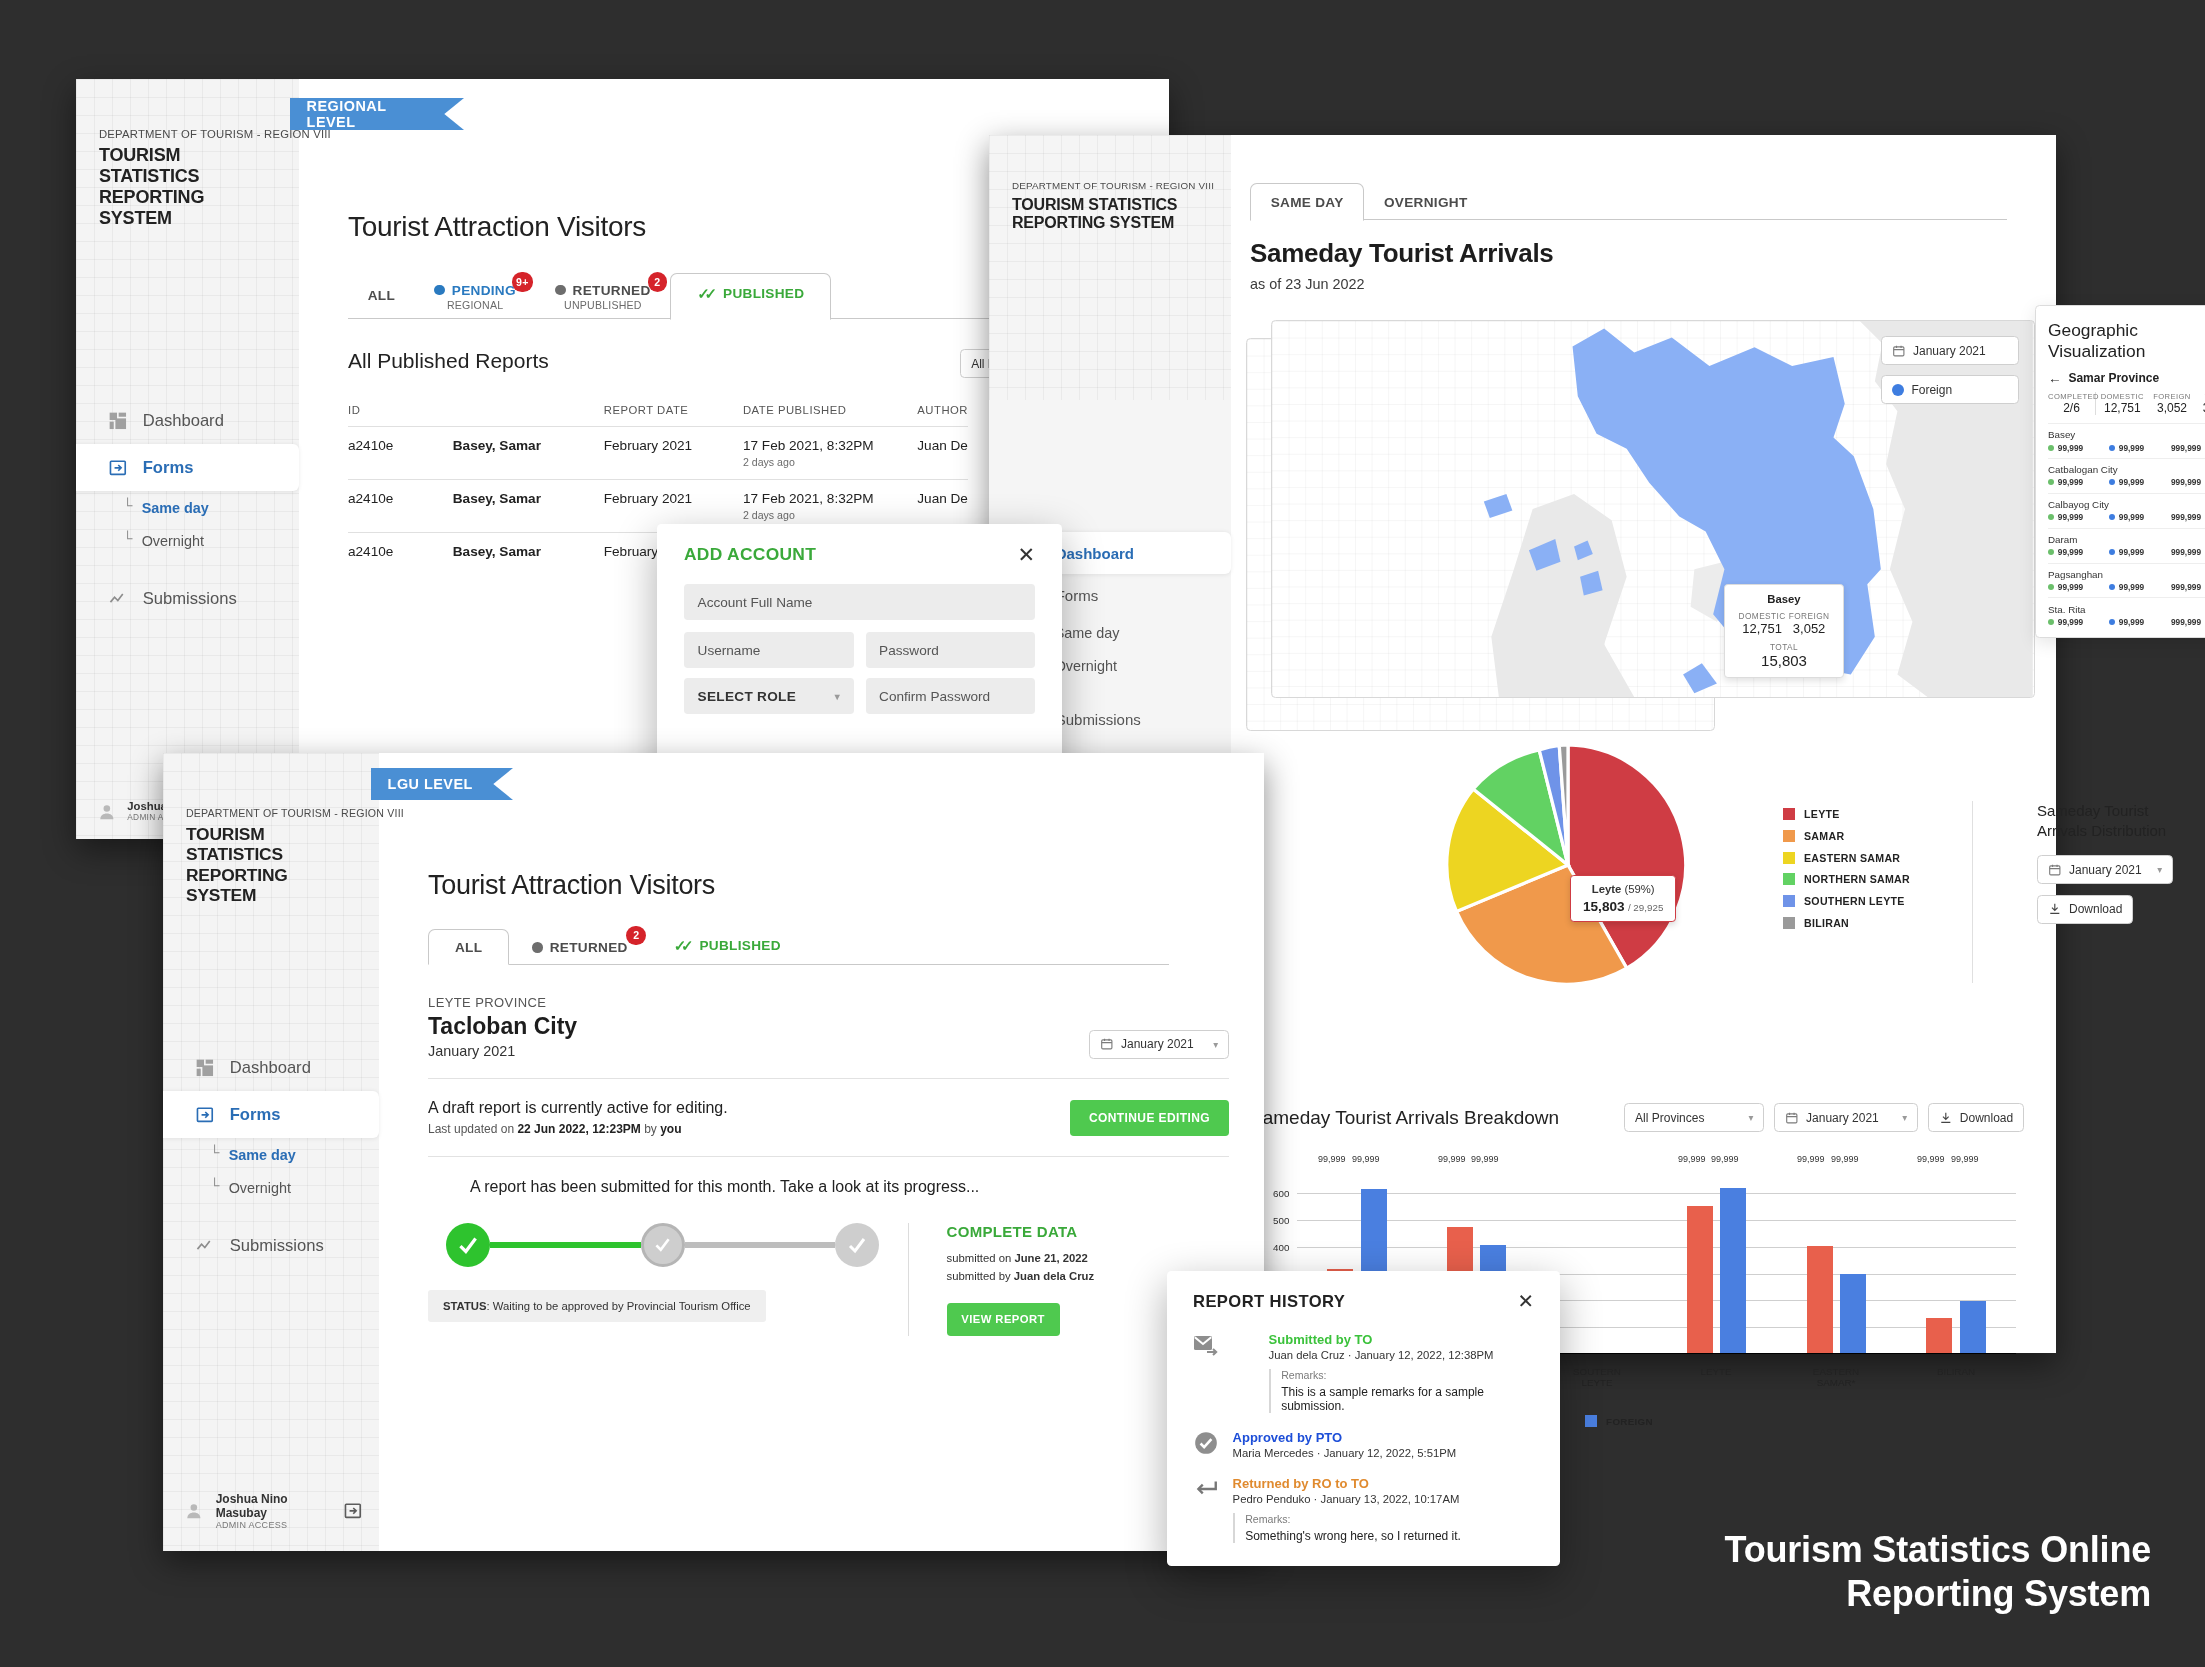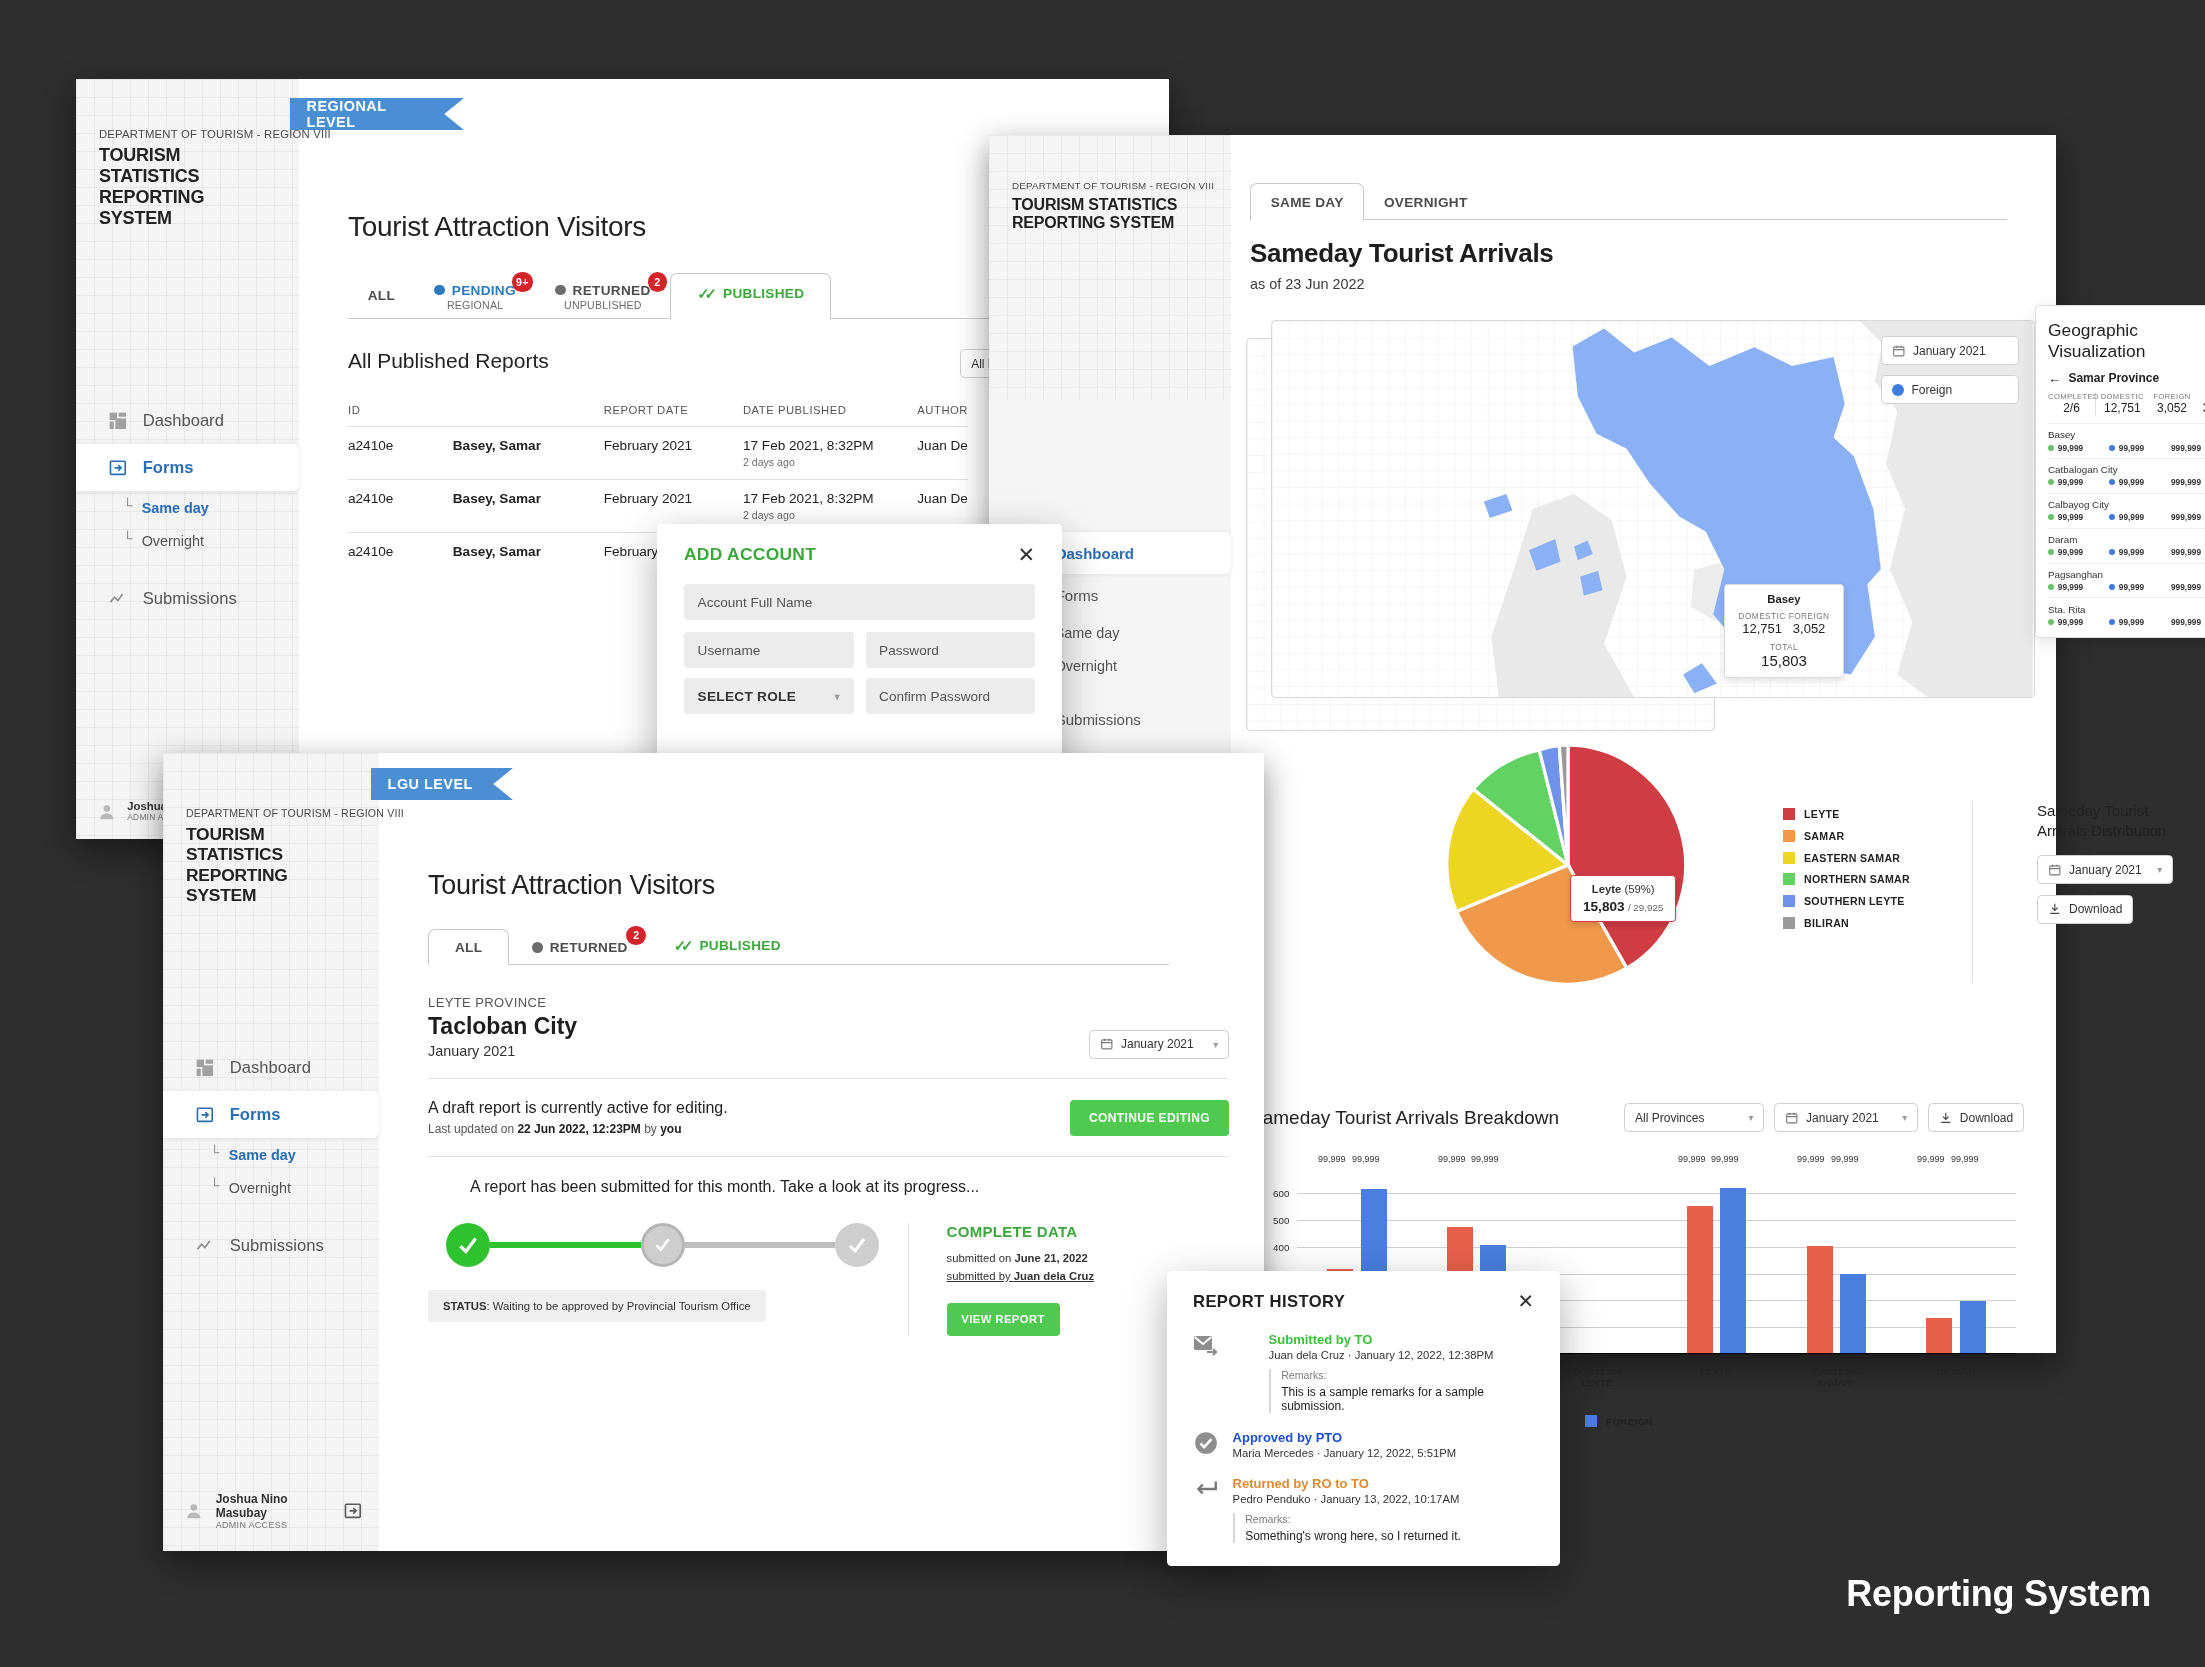--- a/index.html
+++ b/index.html
@@ -921,21 +921,21 @@
           <div style="background:#efefef; border-radius:3px; margin-top:23px; padding:9.8px 15px; font-size:11.3px; color:#333; display:inline-block;">
             <b>STATUS</b><span>: Waiting to be approved by Provincial Tourism Office</span>
           </div>
         </div>
 
         <div style="border-left:0.8px solid #dcdcdc; padding-left:38px; margin-left:10.6px;">
           <div style="font-size:15px; font-weight:bold; color:#3aa93a; letter-spacing:0.3px;">COMPLETE DATA</div>
           <div style="font-size:11.3px; color:#333; margin-top:12px;">
             <span>submitted on </span><b>June 21, 2022</b>
           </div>
-          <div style="font-size:11.3px; color:#333; margin-top:6px;text-decoration:underline;">
+          <div style="font-size:11.3px; color:#333; margin-top:6px;">
             <span>submitted by </span><b>Juan dela Cruz</b>
           </div>
           <div class="green-btn" style="margin-top:21px; width:113px; height:33px; font-size:11.3px;">
             <span>VIEW REPORT</span>
           </div>
         </div>
       </div>
     </div>
   </div>
 </div>
@@ -989,15 +989,16 @@
       <div class="hist-meta"><span>Pedro Penduko</span><span> · </span><span>January 13, 2022, 10:17AM</span></div>
       <div class="hist-rem">
         <div class="k">Remarks:</div>
         <div class="v">Something's wrong here, so I returned it.</div>
       </div>
     </div>
   </div>
 </div>
 
 <div class="bigtitle">
+  <div>Tourism Statistics Online</div>
   <div>Reporting System</div>
 </div>
 
 
 </body></html>

